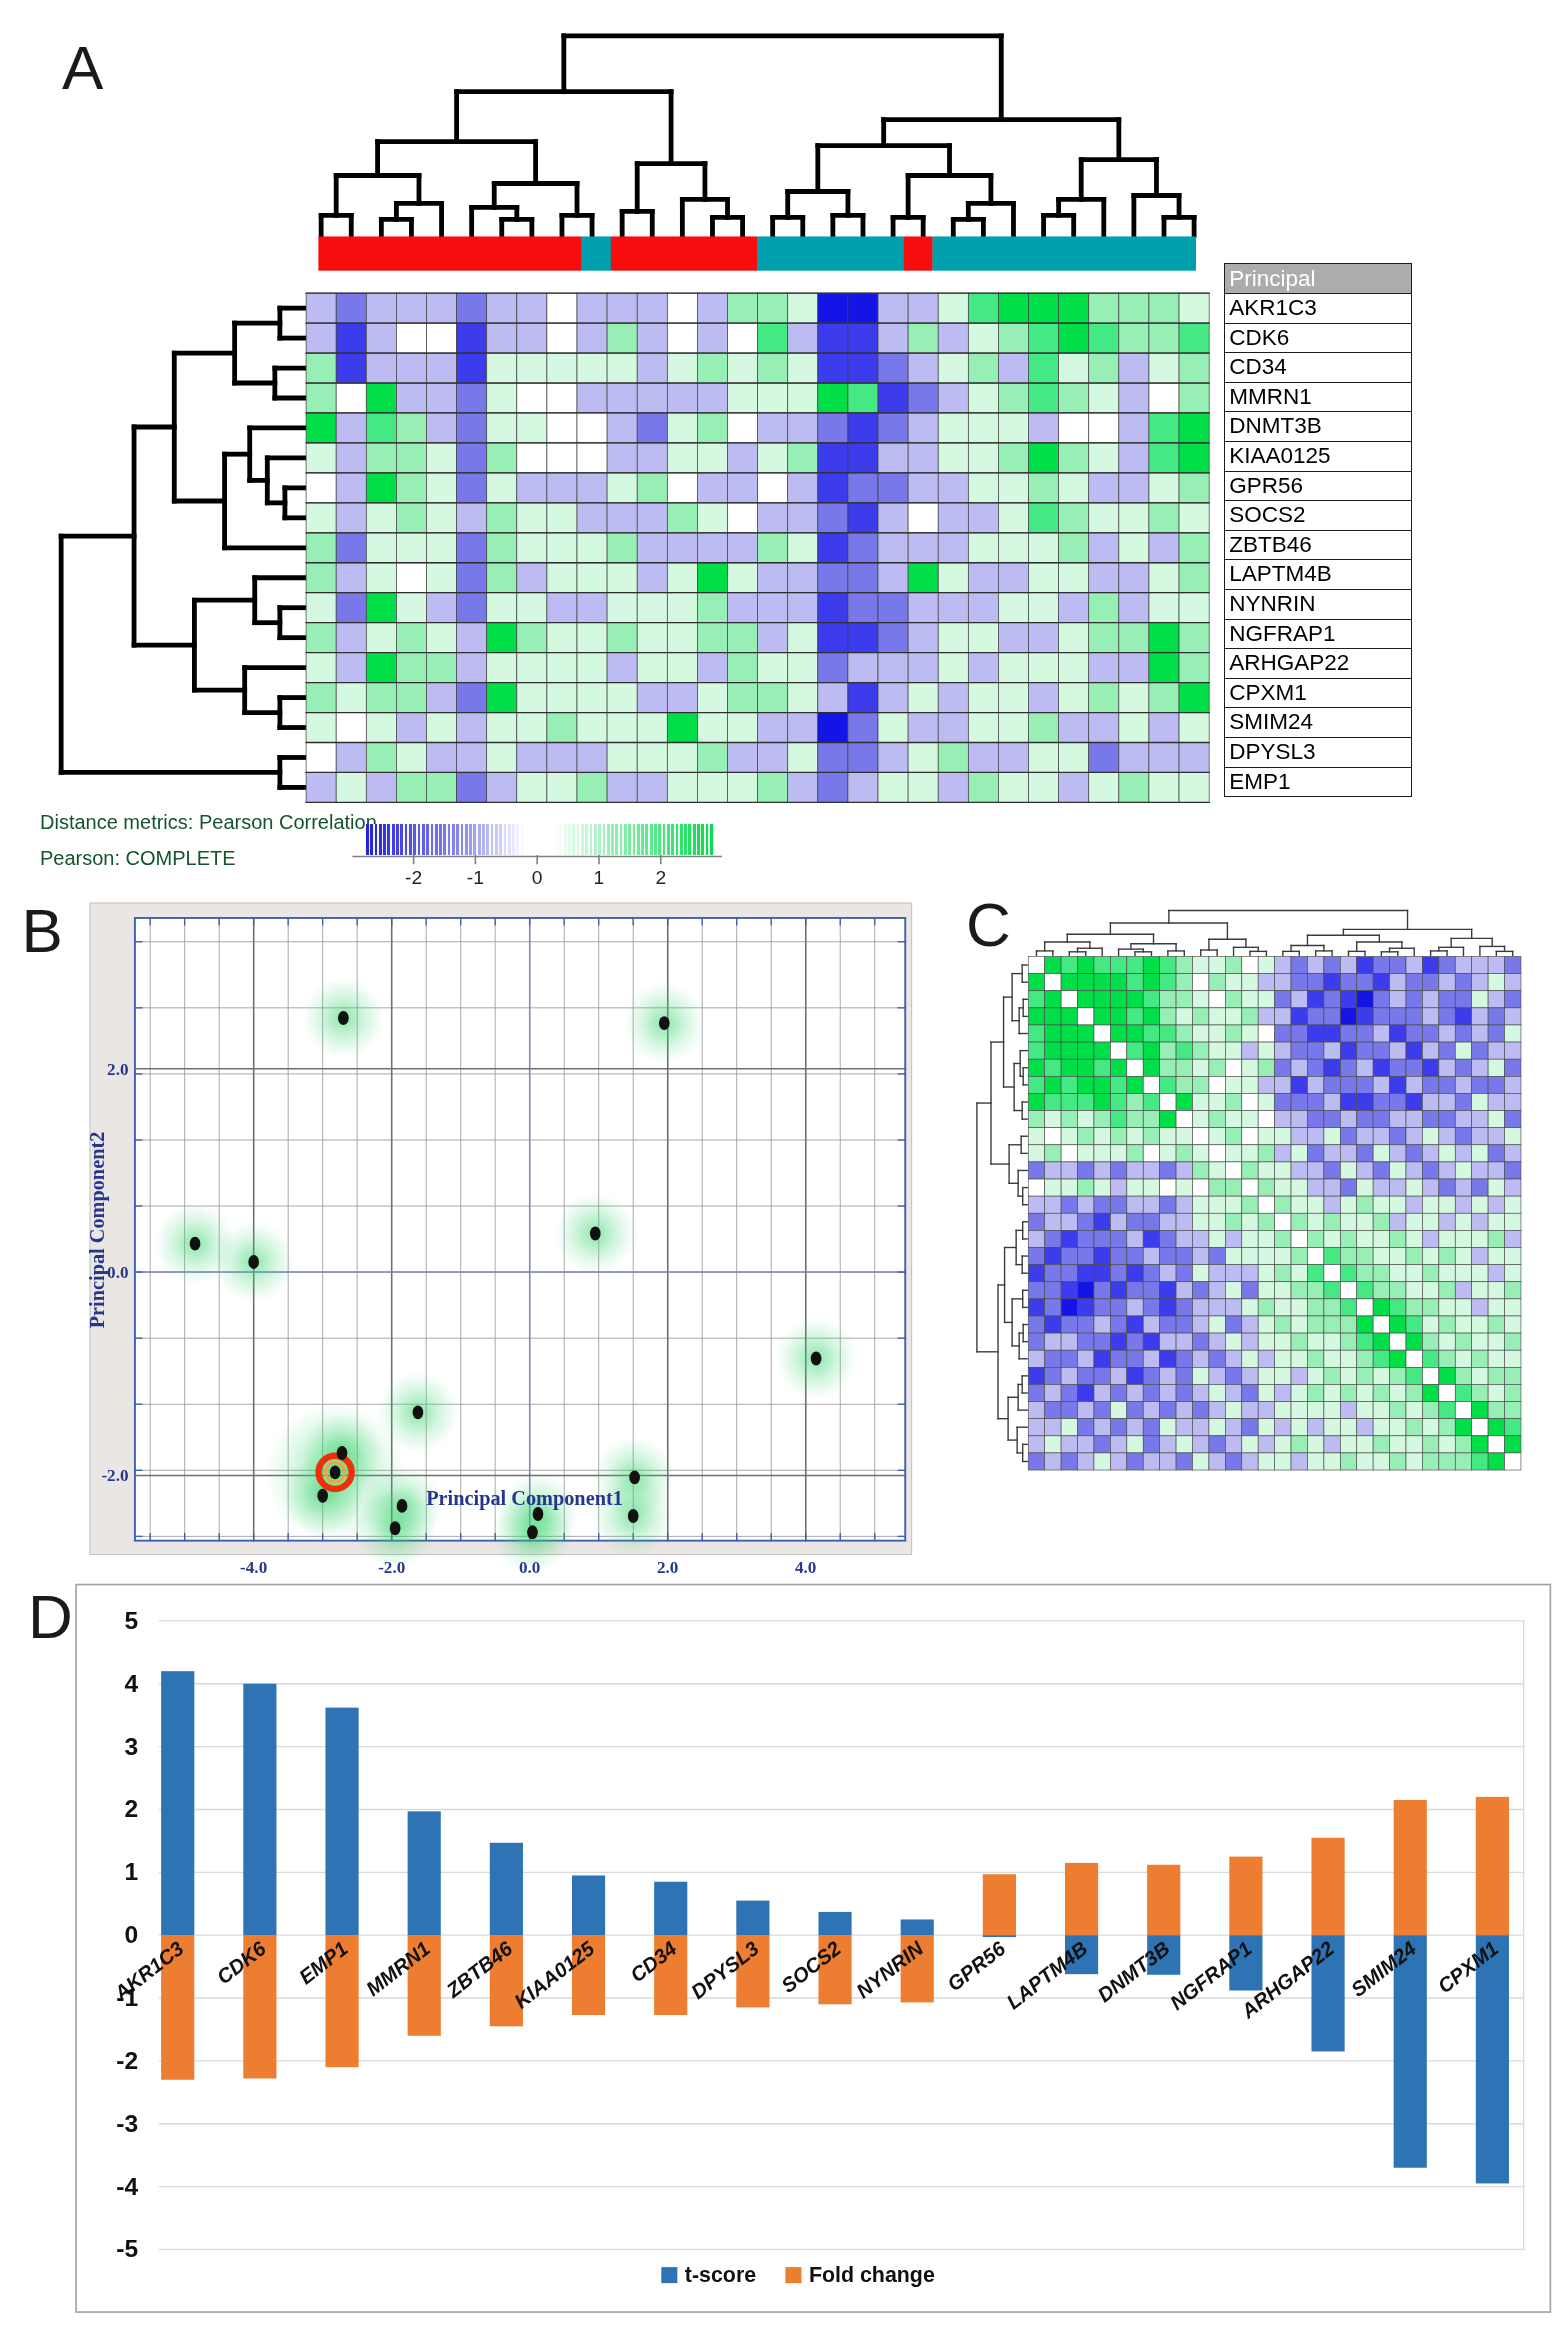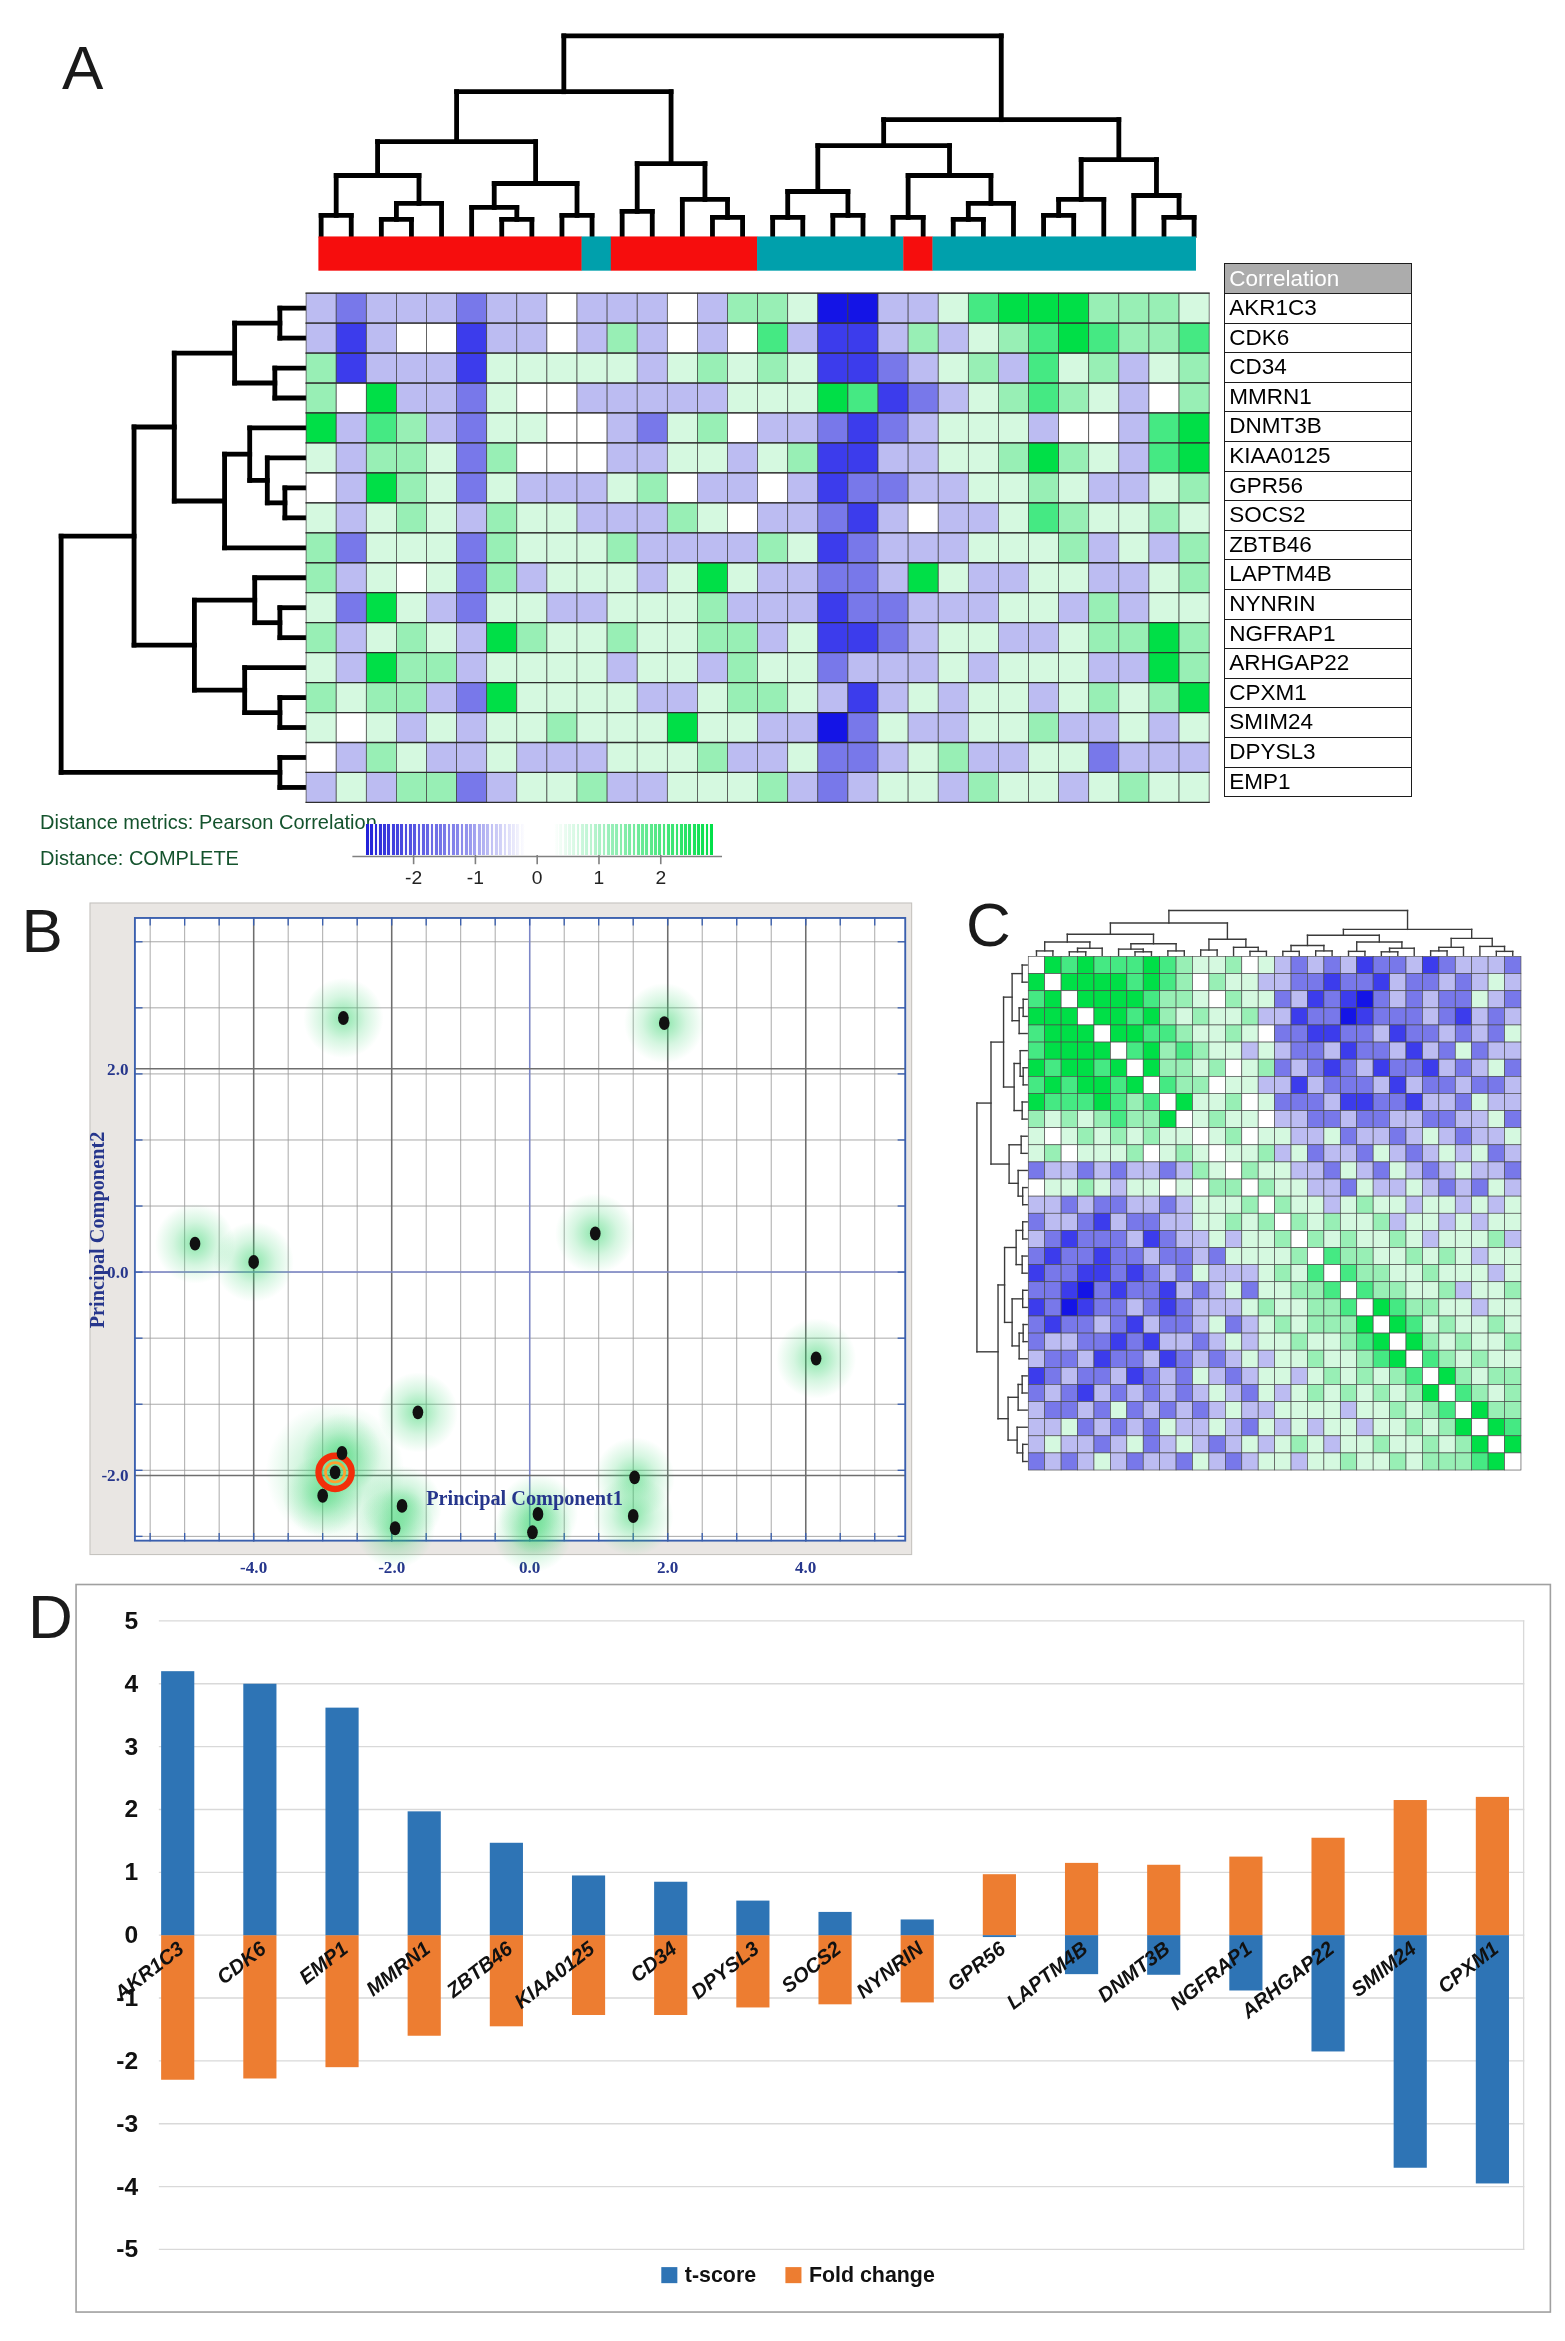--- a/index.html
+++ b/index.html
@@ -2049,26 +2049,26 @@
       <text x="1512" y="4265" font-size="40" font-weight="bold" fill="#111">Fold change</text>
     </g>
   </svg>
 
   <span class="plabel" style="left:62px;top:37px">A</span>
   <span class="plabel" style="left:21.4px;top:900px">B</span>
   <span class="plabel" style="left:966px;top:894px">C</span>
   <span class="plabel" style="left:28px;top:1586px">D</span>
 
   <div class="afoot" style="left:40px;top:811px">Distance metrics: Pearson Correlation</div>
-  <div class="afoot" style="left:40px;top:847px">Distance: COMPLETE</div>
+  <div class="afoot" style="left:40px;top:847px">Pearson: COMPLETE</div>
 
   <div id="colorbar"></div>
 
   <div id="gene-table">
-    <div class="hd">Correlation</div>
+    <div class="hd">Principal</div>
     <div id="gene-rows">
         <div class="row">AKR1C3</div>
         <div class="row">CDK6</div>
         <div class="row">CD34</div>
         <div class="row">MMRN1</div>
         <div class="row">DNMT3B</div>
         <div class="row">KIAA0125</div>
         <div class="row">GPR56</div>
         <div class="row">SOCS2</div>
         <div class="row">ZBTB46</div>

